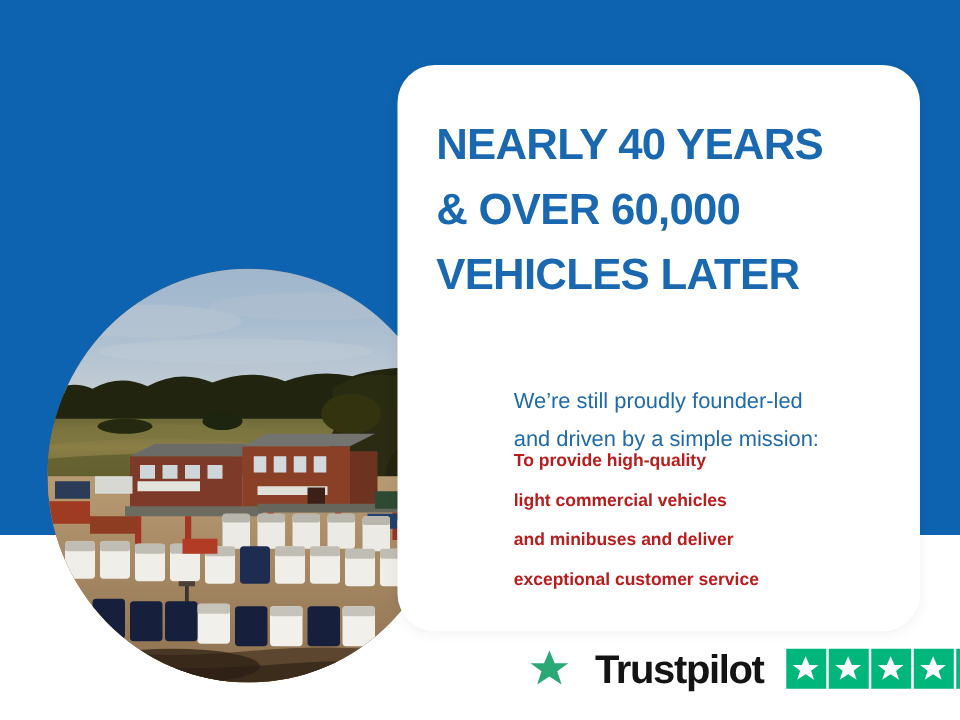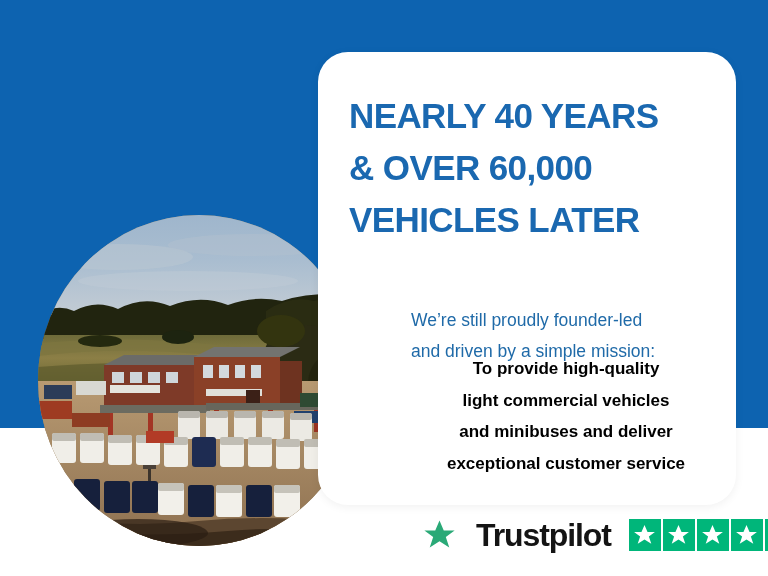--- a/index.html
+++ b/index.html
@@ -100,26 +100,25 @@
     font-weight: 400;
     white-space: pre-line;
     margin-top: 13px;
   }
 
   .mission-copy {
     position: absolute;
     left: 93px;
     top: 301px;
     width: 310px;
-    color: #000000;
-    font-size: 17px;
+    color: #b91c1c;
+    font-size: 14px;
     line-height: 31.5px;
     font-weight: 700;
     white-space: pre-line;
-    text-align: center;
   }
 
   
   .trustpilot {
     position: absolute;
     left: 423px;
     top: 513px;
     display: flex;
     align-items: center;
     height: 44px;

